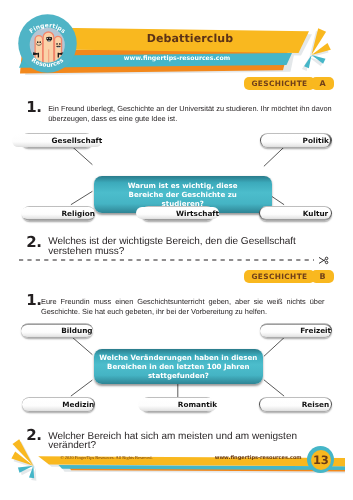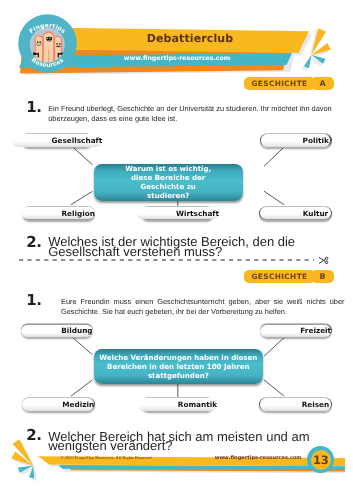--- a/index.html
+++ b/index.html
@@ -31,21 +31,21 @@
   .tag-letter{position:absolute;height:13px;width:23px;border-radius:5px;background:#F9B81F;
        color:#70401A;font-size:8px;font-weight:bold;
        display:flex;align-items:center;justify-content:center;
        font-family:"DejaVu Sans",sans-serif;}
 
   
   .qnum{position:absolute;font-size:15px;font-weight:bold;color:#231F20;
         font-family:"DejaVu Sans",sans-serif;letter-spacing:-.6px;line-height:11px;}
   .ptext{position:absolute;font-size:7.4px;line-height:9.9px;color:#231F20;
         text-align:justify;font-family:"Liberation Sans",sans-serif;}
-  .qtext{position:absolute;font-size:13px;line-height:9.9px;color:#231F20;
+  .qtext{position:absolute;font-size:10px;line-height:9.9px;color:#231F20;
         font-family:"Liberation Sans",sans-serif;}
 
   
   .node{position:absolute;height:15px;border-radius:7.5px;
         background:linear-gradient(180deg,#cfcfcf 0%,#777 18%,#4a4a4a 45%,#6e6e6e 70%,#b4b4b4 100%);
         box-shadow:0 1.3px 1.4px rgba(0,0,0,.30);
         display:flex;align-items:center;justify-content:center;box-sizing:border-box;padding:1.15px;}
   .node-in{width:100%;height:100%;border-radius:6.4px;
         background:linear-gradient(180deg,#ffffff 0%,#fdfdfd 60%,#ececec 85%,#dedede 100%);
         display:flex;align-items:center;justify-content:center;
@@ -157,39 +157,39 @@
 <line x1="92.4" y1="191.3" x2="70.9" y2="204.7" stroke="#3B3B3B" stroke-width="0.85"></line>
 <line x1="177.8" y1="195.4" x2="177.8" y2="206.1" stroke="#3B3B3B" stroke-width="0.85"></line>
 <line x1="263.9" y1="191.1" x2="284.1" y2="204.7" stroke="#3B3B3B" stroke-width="0.85"></line>
 </svg>
 <div class="node" style="left:20.9px;top:132.8px;width:72.0px">
         <div class="node-in">Gesellschaft</div>
       </div>
 <div class="node" style="left:259.8px;top:132.8px;width:71.8px">
         <div class="node-in">Politik</div>
       </div>
-<div class="bubble" style="left:93.7px;top:164px;width:149px;height:36.8px;padding:0 26px">Warum ist es wichtig, diese Bereiche der Geschichte zu studieren?</div>
+<div class="bubble" style="left:93.7px;top:176px;width:178px;height:36.8px;padding:0 26px">Warum ist es wichtig, diese Bereiche der Geschichte zu studieren?</div>
 <div class="node" style="left:21.7px;top:205.6px;width:73.1px">
         <div class="node-in">Religion</div>
       </div>
 <div class="node" style="left:140.8px;top:205.6px;width:73.3px">
         <div class="node-in">Wirtschaft</div>
       </div>
 <div class="node" style="left:258.9px;top:205.6px;width:73.1px">
         <div class="node-in">Kultur</div>
       </div>
 <div class="qnum" style="left:26.3px;top:237.2px">2.</div>
 <div class="qtext" style="left:48.2px;top:237.0px;width:290px">Welches ist der wichtigste Bereich, den die Gesellschaft verstehen muss?</div>
 </div>
 
 <div>
 <div class="tag" style="left:236.2px;top:270.0px;width:70.5px">GESCHICHTE</div>
 <div class="tag-letter" style="left:311px;top:270.0px">B</div>
 <div class="qnum" style="left:26.3px;top:295.0px">1.</div>
-<div class="ptext" style="left:61px;top:297.0px;width:283.5px">Eure Freundin muss einen Geschichtsunterricht geben, aber sie weiß nichts über Geschichte. Sie hat euch gebeten, ihr bei der Vorbereitung zu helfen.</div>
+<div class="ptext" style="left:41px;top:297.0px;width:283.5px">Eure Freundin muss einen Geschichtsunterricht geben, aber sie weiß nichts über Geschichte. Sie hat euch gebeten, ihr bei der Vorbereitung zu helfen.</div>
 <svg class="mm" style="top:0;left:0;width:353px;height:500px;pointer-events:none" viewBox="0 0 353 500">
 <line x1="72.4" y1="337.4" x2="92.4" y2="354.7" stroke="#3B3B3B" stroke-width="0.85"></line>
 <line x1="284.9" y1="336.9" x2="263.9" y2="356.3" stroke="#3B3B3B" stroke-width="0.85"></line>
 <line x1="92.4" y1="380.0" x2="70.9" y2="396.1" stroke="#3B3B3B" stroke-width="0.85"></line>
 <line x1="177.8" y1="384.1" x2="177.8" y2="397.5" stroke="#3B3B3B" stroke-width="0.85"></line>
 <line x1="263.9" y1="379.8" x2="284.1" y2="396.1" stroke="#3B3B3B" stroke-width="0.85"></line>
 </svg>
 <div class="node" style="left:20.9px;top:323.4px;width:72.0px">
         <div class="node-in">Bildung</div>
       </div>

